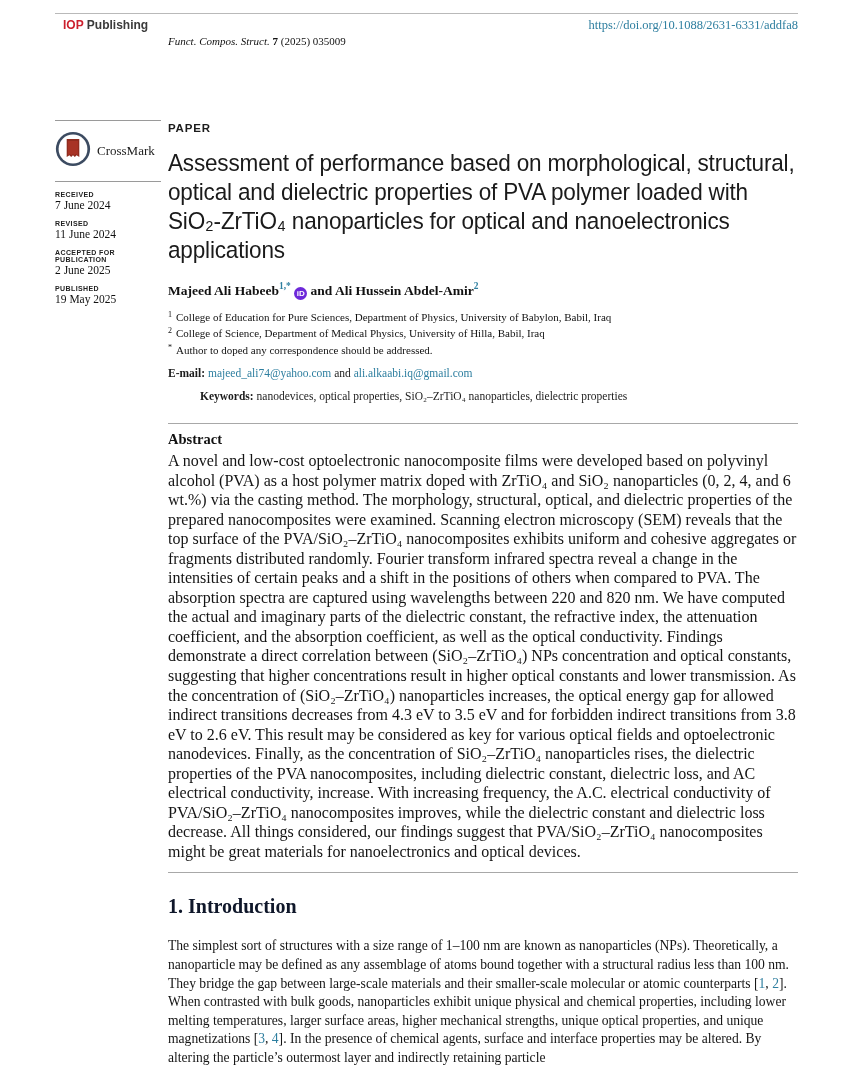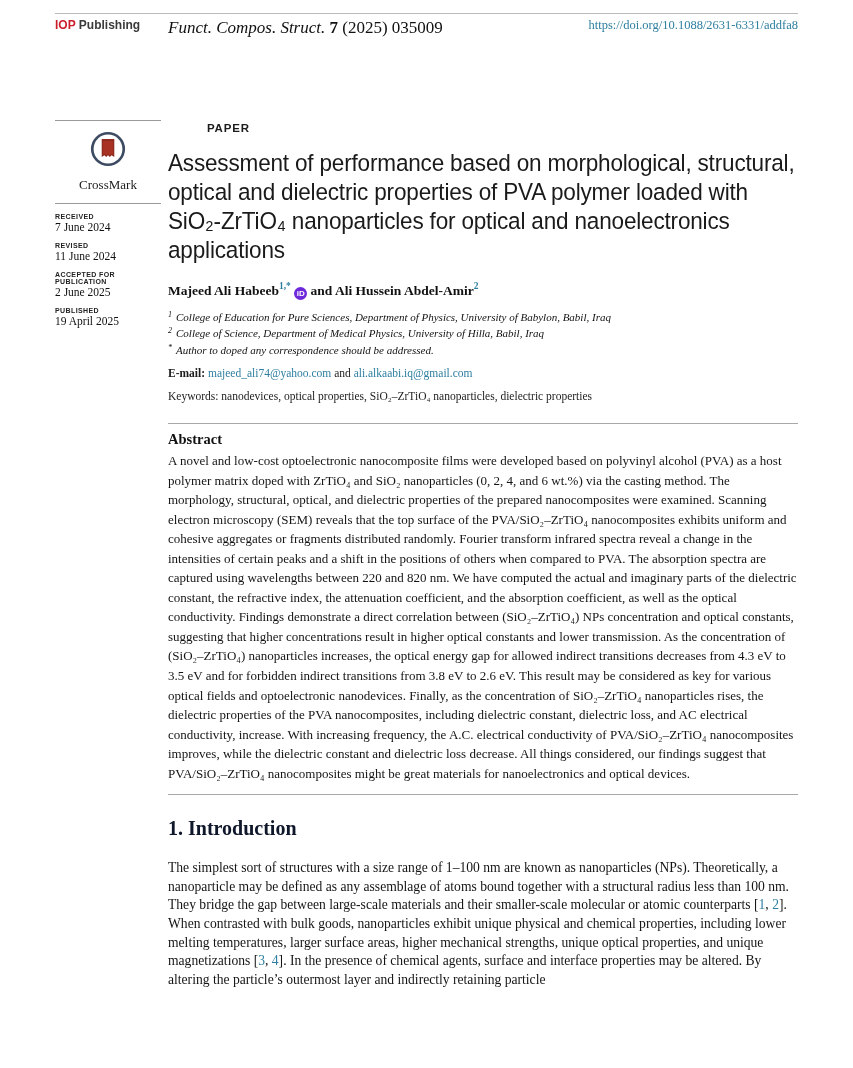--- a/index.html
+++ b/index.html
@@ -9,83 +9,83 @@
     overflow:hidden;
     font-family:"Liberation Serif", serif;
     color:#1c1c1c;
     position:relative;
   }
   .page{position:absolute;left:0;top:0;width:853px;height:1068px;}
 
   
   .top-rule{position:absolute;left:55px;top:13px;width:743px;height:1px;background:#b9b9b9;}
   .header-row{position:absolute;left:55px;top:18px;width:743px;font-size:12px;}
-  .pub-logo{position:absolute;left:0;top:0;font-family:"Liberation Sans",sans-serif;font-size:12px;}
+  .pub-logo{position:absolute;left:8px;top:0;font-family:"Liberation Sans",sans-serif;font-size:12px;}
   .pub-logo .iop{color:#cc1f2d;font-weight:bold;}
   .pub-logo .rest{color:#3a3a3a;font-weight:bold;}
-  .citation{position:absolute;left:113px;top:0;font-size:17px;color:#111;text-align:right;}
+  .citation{position:absolute;left:113px;top:17px;font-size:11px;color:#111;text-align:right;}
   .citation .jrnl{font-style:italic;}
   .citation .vol{font-weight:bold;}
   .doi-link{position:absolute;right:0;top:0;font-size:12.5px;color:#2d7e9f;text-decoration:none;}
 
   .journal-title{
     position:absolute;left:168px;top:46px;
     font-family:"Liberation Sans",sans-serif;
     font-size:27px;font-weight:bold;letter-spacing:-0.3px;
     color:#bd3049;
   }
 
   
   .sidebar{position:absolute;left:55px;top:120px;width:106px;}
   .sb-rule{height:1px;background:#9a9a9a;width:106px;}
-  .crossmark{display:flex;align-items:center;gap:6px;margin:10px 0 10px 0;cursor:pointer;flex-direction:column;}
+  .crossmark{display:flex;align-items:center;gap:6px;margin:10px 0 10px 0;cursor:pointer;}
   .crossmark-label{font-size:13px;color:#1c1c1c;}
   .sb-dates{margin-top:6px;}
   .sb-label{
     font-family:"Liberation Sans",sans-serif;
     font-size:7px;font-weight:bold;letter-spacing:.4px;
     color:#222;margin-top:9px;
   }
   .sb-date{font-size:11.5px;color:#111;margin-top:1px;}
 
   
   .content{position:absolute;left:168px;top:122px;width:630px;}
   .paper-label{
     font-family:"Liberation Sans",sans-serif;
-    font-size:11.5px;font-weight:bold;letter-spacing:.8px;color:#1c1c1c;margin-left:39px;
+    font-size:11.5px;font-weight:bold;letter-spacing:.8px;color:#1c1c1c;
   }
   .art-title{
     margin-top:14px;
     font-family:"Liberation Sans",sans-serif;
     font-size:24.5px;line-height:29px;color:#1a1a1a;
     letter-spacing:-0.2px;
     transform:scaleX(0.92);transform-origin:left top;width:108.7%;
   }
   sup{font-size:70%;}
   .authors{margin-top:17px;font-size:13.5px;font-weight:bold;color:#111;}
   .authors sup{color:#2d7e9f;font-weight:bold;}
   .orcid{
     display:inline-block;width:13px;height:13px;border-radius:50%;
     background:#6d28d9;color:#fff;font-family:"Liberation Sans",sans-serif;
     font-size:8px;font-weight:bold;text-align:center;line-height:13px;
     vertical-align:-1px;cursor:pointer;
   }
   .affils{margin-top:8px;}
-  .affil{font-size:11px;color:#111;line-height:14.5px;font-style:italic;}
+  .affil{font-size:11px;color:#111;line-height:14.5px;}
   .affil .mark{color:#111;font-size:8px;vertical-align:4px;margin-right:4px;}
   .email-line{margin-top:10px;font-size:11.5px;}
   .email-line .lbl{font-weight:bold;}
   .link{color:#2d7e9f;text-decoration:none;cursor:pointer;}
   .keywords-line{margin-top:11px;font-size:11.5px;}
-  .keywords-line .lbl{font-weight:normal;}
+  .keywords-line .lbl{font-weight:bold;margin-left:32px;}
 
   .abs-rule{margin-top:21px;height:1px;background:#a8a8a8;width:630px;}
   .abs-heading{margin-top:7px;font-size:14.5px;font-weight:bold;color:#111;}
   .abs-text{
-    margin-top:3px;font-size:13px;line-height:19.55px;color:#141414;
+    margin-top:3px;font-size:16px;line-height:19.55px;color:#141414;
     text-align:left;
   }
   .mid-rule{margin-top:11px;height:1px;background:#a8a8a8;width:630px;}
   .intro-heading{
     margin-top:22px;font-size:20px;font-weight:bold;color:#0f172a;
   }
   .intro-text{
     margin-top:19px;font-size:13.6px;line-height:18.6px;color:#141414;
   }
   .cite{color:#2d7e9f;cursor:pointer;}
@@ -123,21 +123,21 @@
     </div>
     <div class="sb-rule"></div>
     <div class="sb-dates">
       <div class="sb-label">RECEIVED</div>
       <div class="sb-date">7 June 2024</div>
       <div class="sb-label">REVISED</div>
       <div class="sb-date">11 June 2024</div>
       <div class="sb-label">ACCEPTED FOR PUBLICATION</div>
       <div class="sb-date">2 June 2025</div>
       <div class="sb-label">PUBLISHED</div>
-      <div class="sb-date">19 April 2025</div>
+      <div class="sb-date">19 May 2025</div>
     </div>
   </div>
 
   <div class="content">
     <div class="paper-label">PAPER</div>
 
     <div class="art-title">Assessment of performance based on morphological, structural, optical and dielectric properties of PVA polymer loaded with SiO₂-ZrTiO₄ nanoparticles for optical and nanoelectronics applications</div>
 
     <div class="authors">
       <span>Majeed Ali Habeeb</span><sup>1,*</sup>

